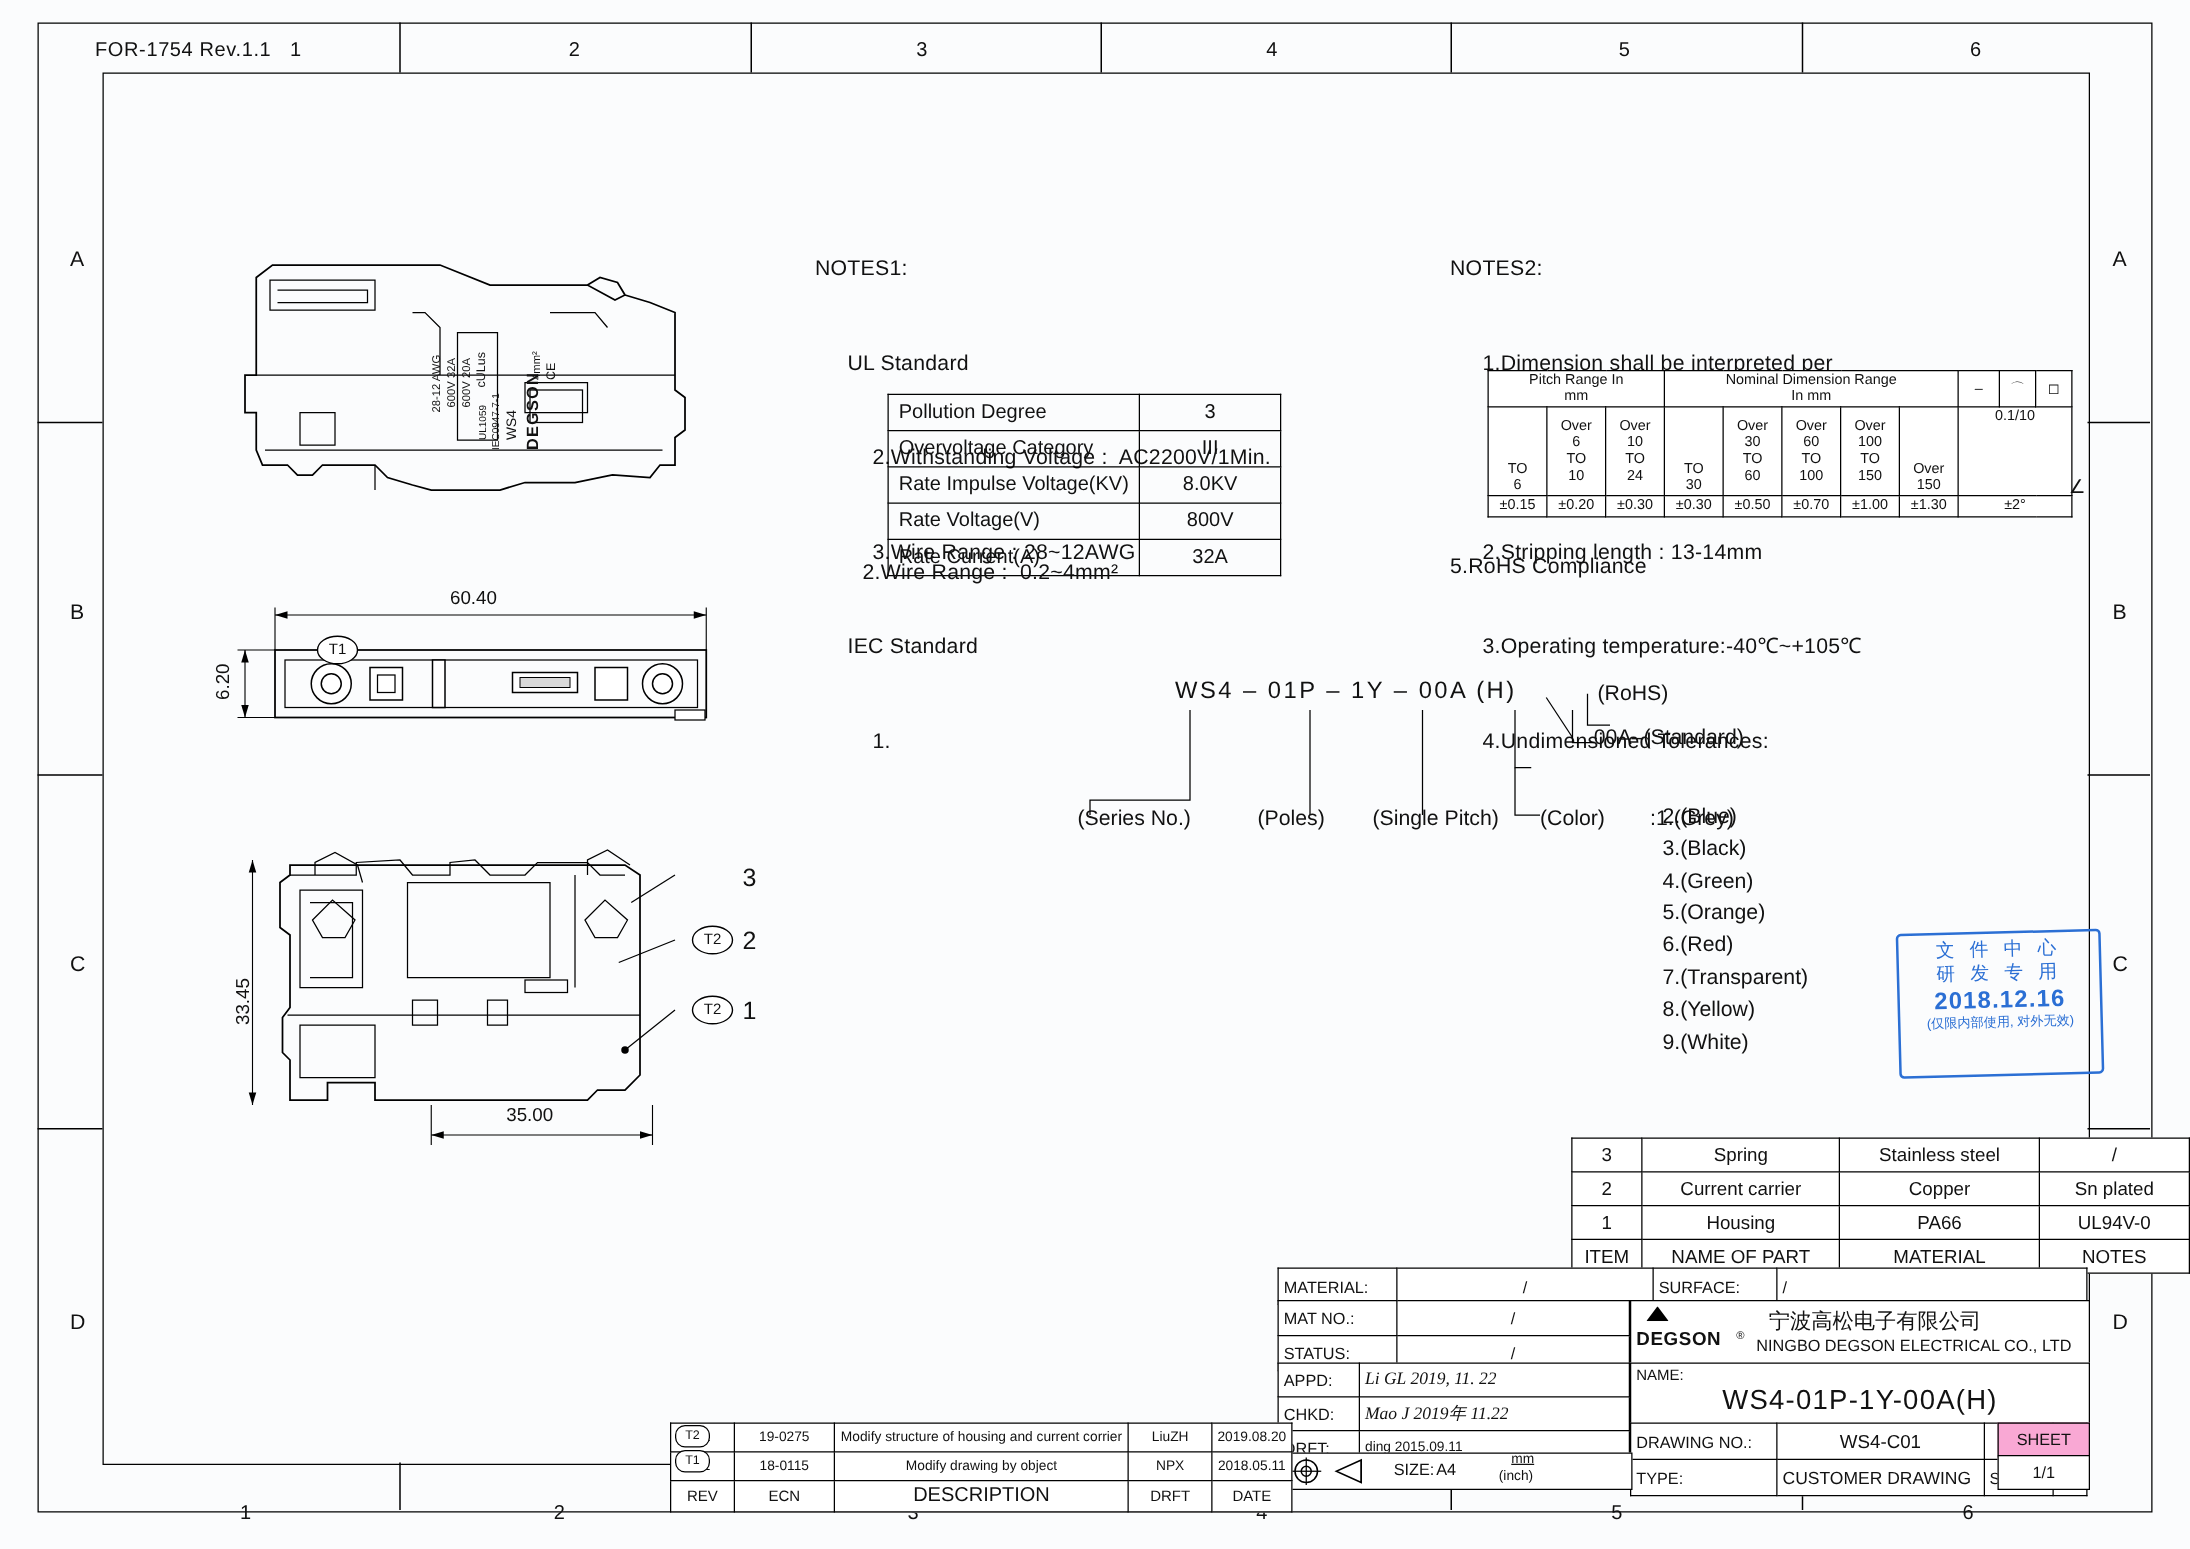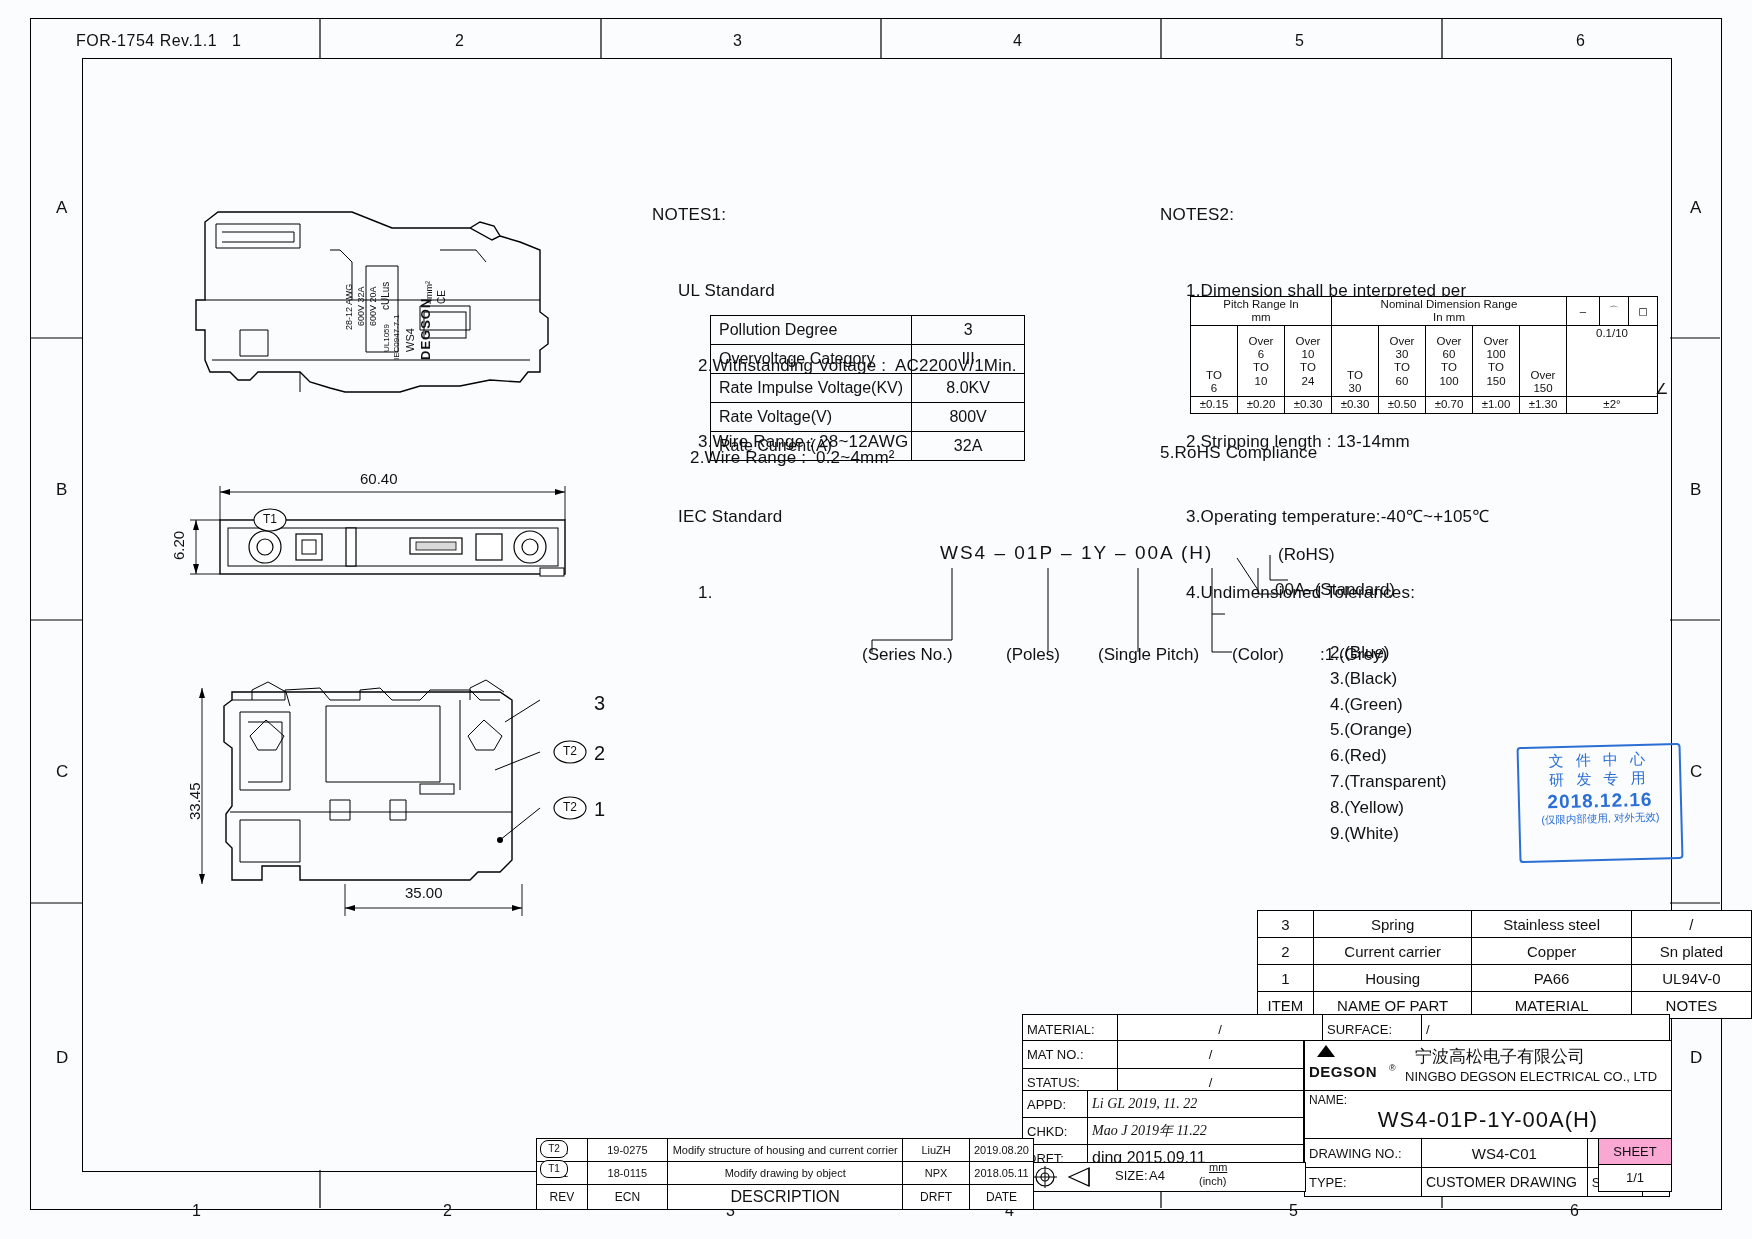--- a/index.html
+++ b/index.html
@@ -477,21 +477,21 @@
         <tr>
       <td style="width:56px;height:24px;border-radius:12px;">APPD:</td>
       <td class="sig" style="font-size:14px;">Li GL 2019, 11. 22</td>
     </tr>
     <tr>
       <td style="height:24px;">CHKD:</td>
       <td class="sig" style="font-size:14px;">Mao J 2019年 11.22</td>
     </tr>
     <tr>
       <td style="height:24px;">DRFT:</td>
-      <td style="font-size:16px;">ding  2015.09.11</td>
+      <td style="font-size:11px;">ding  2015.09.11</td>
     </tr>
   </tbody>
     </table>
 
   <div style="position:absolute;left:1304px;top:1090px;width:366px;height:48px;border:1.1px solid #000;background:#fff;">
     <div style="position:absolute;left:4px;top:2px;font-size:12px;">NAME:</div>
     <div style="position:absolute;left:0;top:16px;width:366px;text-align:center;font-size:22px;letter-spacing:1px;">WS4-01P-1Y-00A(H)</div>
   </div>
 
   <table class="tb" style="left:1304px;top:1138px;width:366px;">

